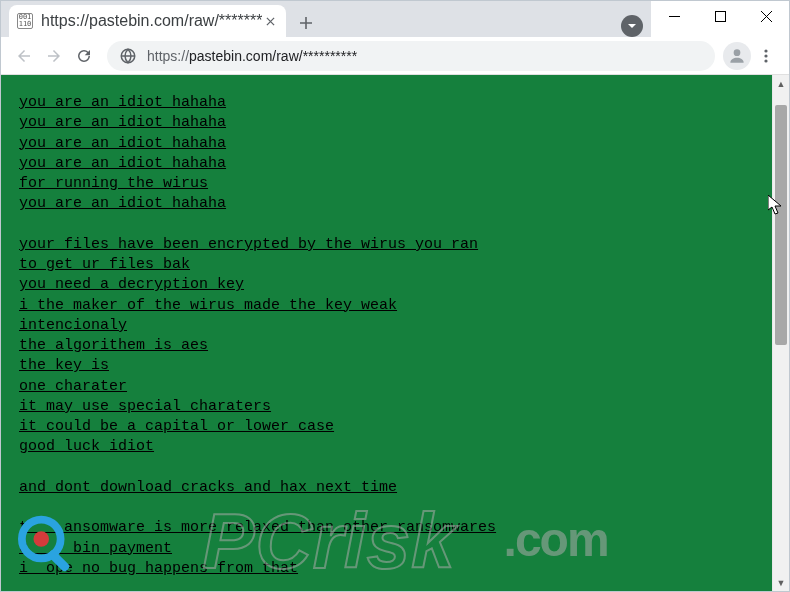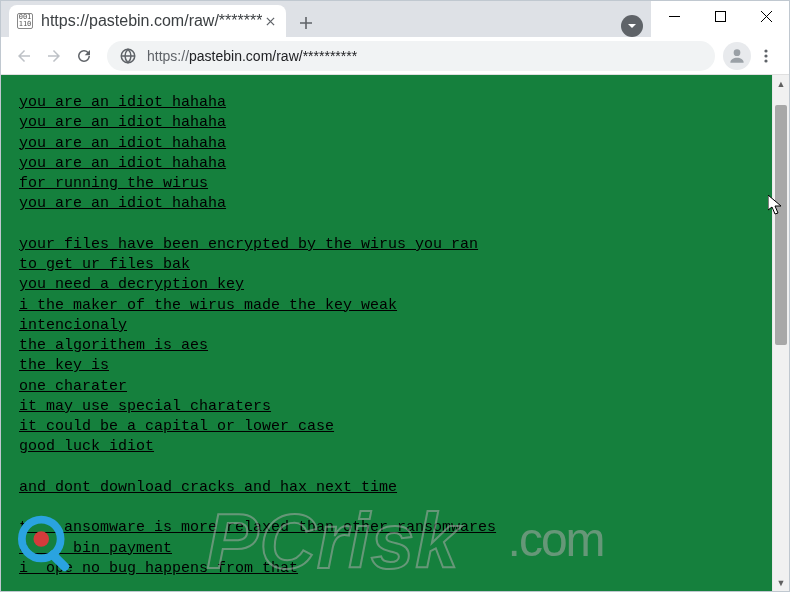--- a/index.html
+++ b/index.html
@@ -215,21 +215,21 @@
       z-index: 50;
     }
     .wm-outline {
       color: transparent;
       margin-left: 20px;
       -webkit-text-stroke: 2px rgba(170,170,170,0.55);
     }
     .wm-suffix {
       color: rgba(170,170,170,0.55);
       -webkit-text-stroke: 0;
-      font-weight: normal;
+      font-weight: bold;
       font-style: normal;
       font-size: 48px;
       vertical-align: 12px;
       letter-spacing: -2px;
       margin-left: 48px;
     }
     .wm-logo {
       position: absolute;
       left: 18px;
       bottom: 20px;

